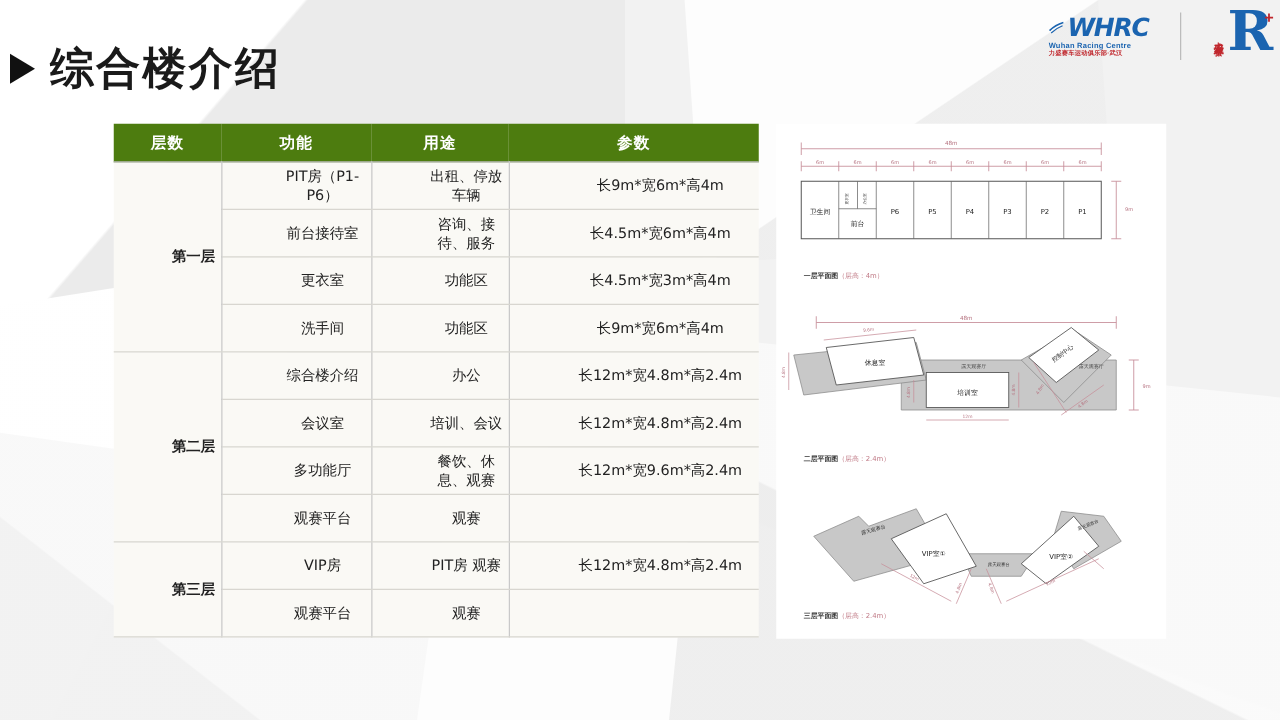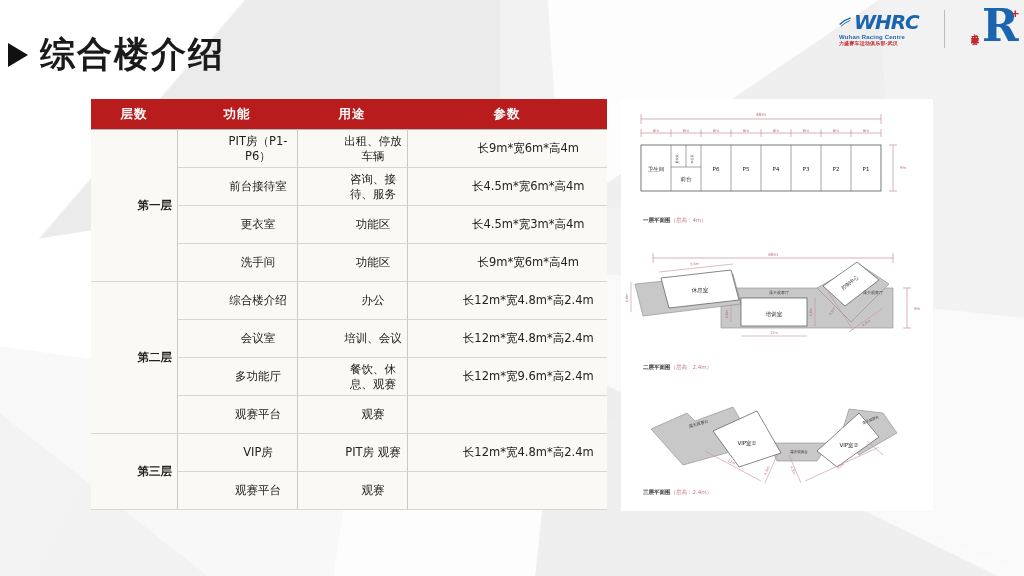--- a/index.html
+++ b/index.html
@@ -73,21 +73,21 @@
   .r-glyph{
     font-family:"DejaVu Serif","Liberation Serif",serif;
     font-size:44px;font-weight:bold;color:#1b64b0;line-height:36px;
   }
   .r-plus{position:absolute;right:-3px;top:-2px;font-size:13px;font-weight:bold;color:#c0272d;}
 
   
   .table-wrap{position:absolute;left:91px;top:99px;width:516px;}
   table.spec{border-collapse:collapse;width:516px;table-layout:fixed;}
   table.spec th{
-    background:#b91c1c;color:#ffffff;font-size:12.5px;font-weight:bold;
+    background:#4d7c0f;color:#ffffff;font-size:12.5px;font-weight:bold;
     height:28px;border:none;letter-spacing:1px;
     font-family:"DejaVu Sans","Liberation Sans",sans-serif;
   }
   table.spec td{
     background:#faf9f5;color:#222;font-size:11.5px;text-align:center;height:35px;
     border-right:1px solid #c9c9c9;border-bottom:1px solid #d8d6d0;
     font-family:"DejaVu Sans","Liberation Sans",sans-serif;
     padding-left:43px;
   }
   table.spec td:last-child{border-right:none;}

